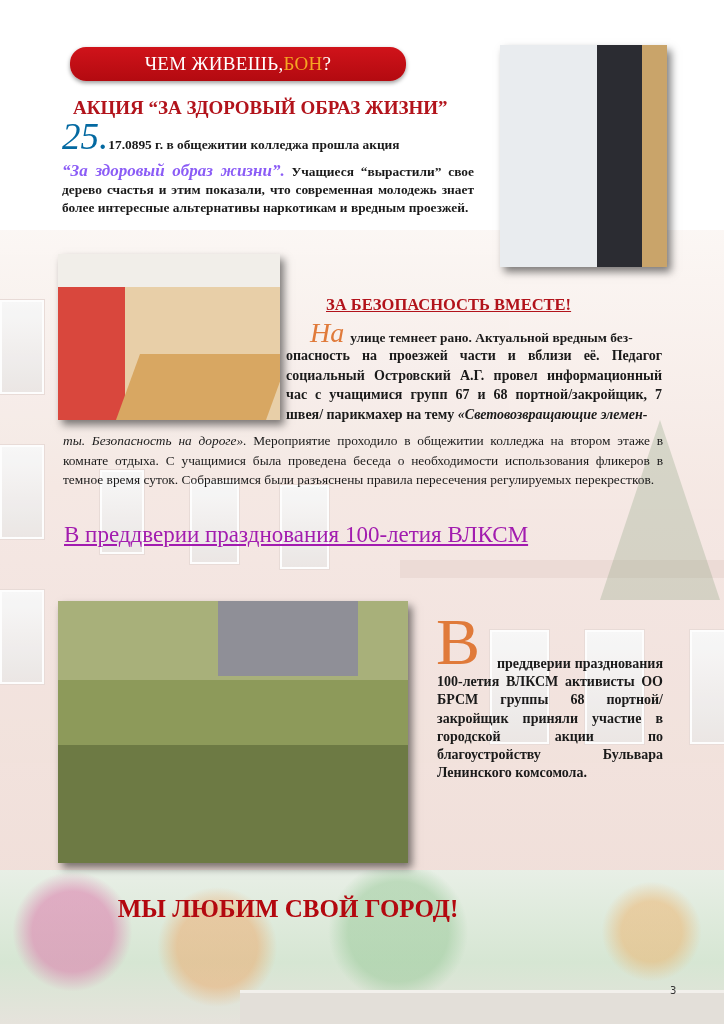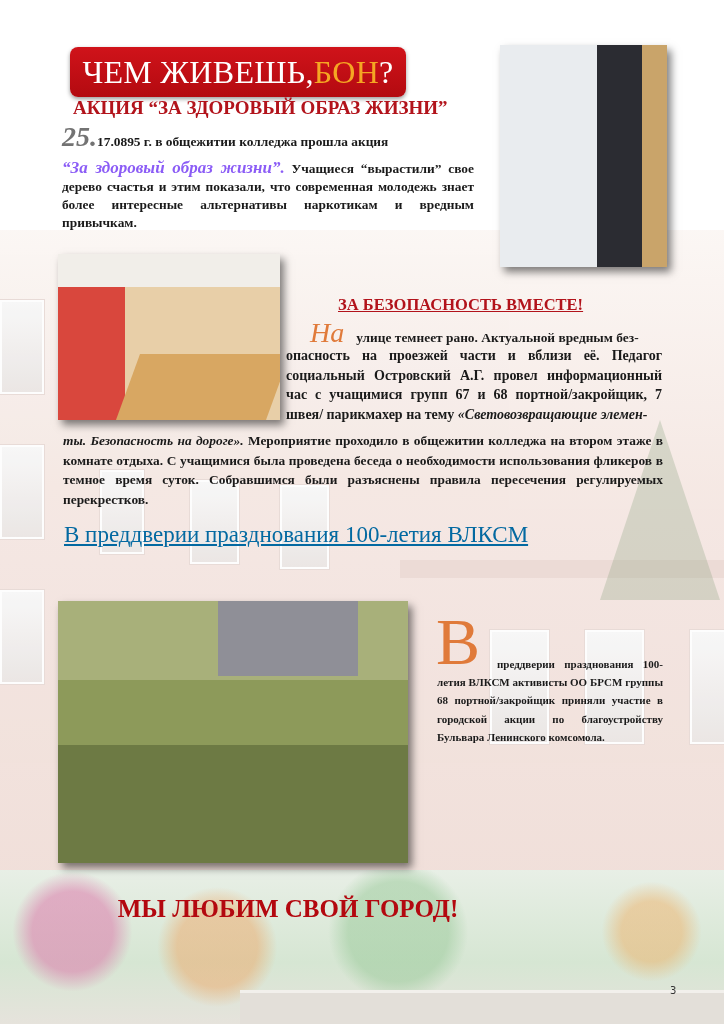--- a/index.html
+++ b/index.html
@@ -9,49 +9,49 @@
   .bg-building .ledge { position:absolute; left:400px; top:330px; width:324px; height:18px; background:#ead8d2; }
   .bg-tree { position:absolute; left:600px; top:420px; width:0; height:0; border-left:60px solid transparent; border-right:60px solid transparent; border-bottom:180px solid rgba(120,150,110,0.25); }
   .bg-flowers { position:absolute; left:0; top:870px; width:724px; height:154px; background:
       radial-gradient(circle at 10% 40%, rgba(220,120,170,0.55) 0 40px, transparent 60px),
       radial-gradient(circle at 30% 50%, rgba(240,160,90,0.45) 0 40px, transparent 60px),
       radial-gradient(circle at 55% 40%, rgba(150,200,150,0.5) 0 50px, transparent 70px),
       radial-gradient(circle at 90% 40%, rgba(240,170,90,0.45) 0 30px, transparent 50px),
       linear-gradient(180deg,#e8efe6 0%, #d6e6d3 60%, #e6e3dc 100%); }
   .bg-curb { position:absolute; left:240px; top:990px; width:484px; height:34px; background:#e3dfd9; border-top:3px solid #f2f0ec; }
 
-  .banner { position:absolute; left:70px; top:47px; width:336px; height:50px; background:linear-gradient(180deg,#d0131a 0%, #b30a10 100%); border-radius:8px; box-shadow:0 2px 4px rgba(0,0,0,0.4); display:flex; align-items:center; justify-content:center; color:#fff; font-size:32px; letter-spacing:0.3px; }
+  .banner { position:absolute; left:70px; top:47px; width:336px; height:34px; background:linear-gradient(180deg,#d0131a 0%, #b30a10 100%); border-radius:16px; box-shadow:0 2px 4px rgba(0,0,0,0.4); display:flex; align-items:center; justify-content:center; color:#fff; font-size:19px; letter-spacing:0.3px; }
   .banner .accent { color:#f5a623; }
   .subtitle { position:absolute; left:73px; top:97px; font-size:19px; font-weight:bold; color:#b2131b; white-space:nowrap; }
   .p1 { position:absolute; left:62px; top:128px; width:412px; font-size:13.4px; font-weight:bold; color:#1a1a1a; line-height:18px; text-align:justify; }
-  .bigdate { font-size:28px; font-style:italic; color:#737373; font-weight:bold; }
+  .bigdate { font-size:37px; font-style:italic; color:#0369a1; font-weight:normal; }
   .quote-title { font-size:17px; font-style:italic; color:#8b5cf6; }
 
   .photo { position:absolute; box-shadow:4px 5px 8px rgba(0,0,0,0.5); overflow:hidden; }
   .photo-tree { left:500px; top:45px; width:167px; height:222px; background:
       linear-gradient(90deg,#e9ecef 0 58%, #2b2c32 58% 85%, #c9a46a 85% 100%); }
   .photo-meeting { left:58px; top:254px; width:222px; height:166px; background:
       linear-gradient(180deg,#f1eee9 0 20%, transparent 20%),
       linear-gradient(90deg,#d9473d 0 30%, #e8cfa8 30% 100%); }
   .photo-meeting .table { position:absolute; left:70px; top:100px; width:150px; height:66px; background:#d8a762; transform:skewX(-20deg); }
   .photo-clean { left:58px; top:601px; width:350px; height:262px; background:
       linear-gradient(180deg,#a8b07a 0 30%, #8d9a5a 30% 55%, #6d7a44 55% 100%); }
   .photo-clean .bldg { position:absolute; left:160px; top:0; width:140px; height:75px; background:#8f8f97; }
   .photo-label { position:absolute; left:0; bottom:0; font-size:1px; color:transparent; }
 
-  .h-safety { position:absolute; left:326px; top:295px; font-size:16.5px; font-weight:bold; color:#b2131b; text-decoration:underline; white-space:nowrap;margin-left:12px; }
+  .h-safety { position:absolute; left:326px; top:295px; font-size:16.5px; font-weight:bold; color:#b2131b; text-decoration:underline; white-space:nowrap; }
   .p2-first { position:absolute; left:310px; top:322px; width:350px; font-size:13.4px; font-weight:bold; color:#1a1a1a; line-height:21px; text-align:justify; }
-  .dropcap-na { font-size:28px; font-style:italic; color:#e07a3a; font-weight:normal; margin-right:12px; }
+  .dropcap-na { font-size:28px; font-style:italic; color:#e07a3a; font-weight:normal; margin-right:6px; }
   .p2-rest { position:absolute; left:286px; top:346px; width:376px; font-size:14px; font-weight:bold; color:#1a1a1a; line-height:19.5px; text-align:justify; }
-  .p2-full { position:absolute; left:63px; top:431px; width:600px; font-size:13.4px; font-weight:bold; color:#1a1a1a; line-height:19.6px; text-align:justify; }
+  .p2-full { position:absolute; left:63px; top:431px; width:600px; font-size:13.4px; font-weight:normal; color:#1a1a1a; line-height:19.6px; text-align:justify; }
   .italic { font-style:italic; }
 
-  .h-vlksm { position:absolute; left:64px; top:522px; font-size:23px; color:#0369a1; text-decoration:underline; white-space:nowrap; }
+  .h-vlksm { position:absolute; left:64px; top:522px; font-size:23px; color:#a21caf; text-decoration:underline; white-space:nowrap; }
   .dropcap-b { position:absolute; left:436px; top:612px; font-size:66px; color:#e07a3a; line-height:60px; }
-  .p3 { position:absolute; left:437px; top:655px; width:226px; font-size:11px; font-weight:bold; color:#1a1a1a; line-height:18.2px; text-align:justify; text-indent:60px; }
+  .p3 { position:absolute; left:437px; top:655px; width:226px; font-size:14px; font-weight:bold; color:#1a1a1a; line-height:18.2px; text-align:justify; text-indent:60px; }
 
   .h-city { position:absolute; left:0; width:576px; top:895px; text-align:center; font-size:25px; font-weight:bold; color:#b3080f; }
   .page-num { position:absolute; left:670px; top:985px; font-family:"DejaVu Sans", sans-serif; font-size:10px; color:#333; }
 </style>
 </head>
 <body>
 
 <div class="bg-building">
   <div class="win" style="left:0;top:70px;width:40px;height:90px;"></div>
   <div class="win" style="left:0;top:215px;width:40px;height:90px;"></div>
@@ -71,21 +71,21 @@
 <div class="banner">
   <span>ЧЕМ ЖИВЕШЬ, </span>
     <span class="accent">БОН</span>
     <span>?</span>
 </div>
 
 <div class="subtitle">АКЦИЯ “ЗА ЗДОРОВЫЙ ОБРАЗ ЖИЗНИ”</div>
 <div class="p1">
   <span class="bigdate">25.</span><span>17.0895 г. в общежитии колледжа прошла акция</span>
   <div style="height:8px"></div>
-  <span class="quote-title">“За здоровый образ жизни”.</span><span> Учащиеся “вырастили” свое дерево счастья и этим показали, что современная молодежь знает более интересные альтернативы наркотикам и вредным привычкам.</span>
+  <span class="quote-title">“За здоровый образ жизни”.</span><span> Учащиеся “вырастили” свое дерево счастья и этим показали, что современная молодежь знает более интересные альтернативы наркотикам и вредным проезжей.</span>
 </div>
 <div class="photo photo-tree">
   <span class="photo-label">Учащиеся наклеивают листья на дерево счастья</span>
 </div>
 
 <div class="photo photo-meeting">
   <div class="table"></div>
   <span class="photo-label">Информационный час в комнате отдыха</span>
 </div>
 <div class="h-safety">ЗА  БЕЗОПАСНОСТЬ ВМЕСТЕ!</div>

